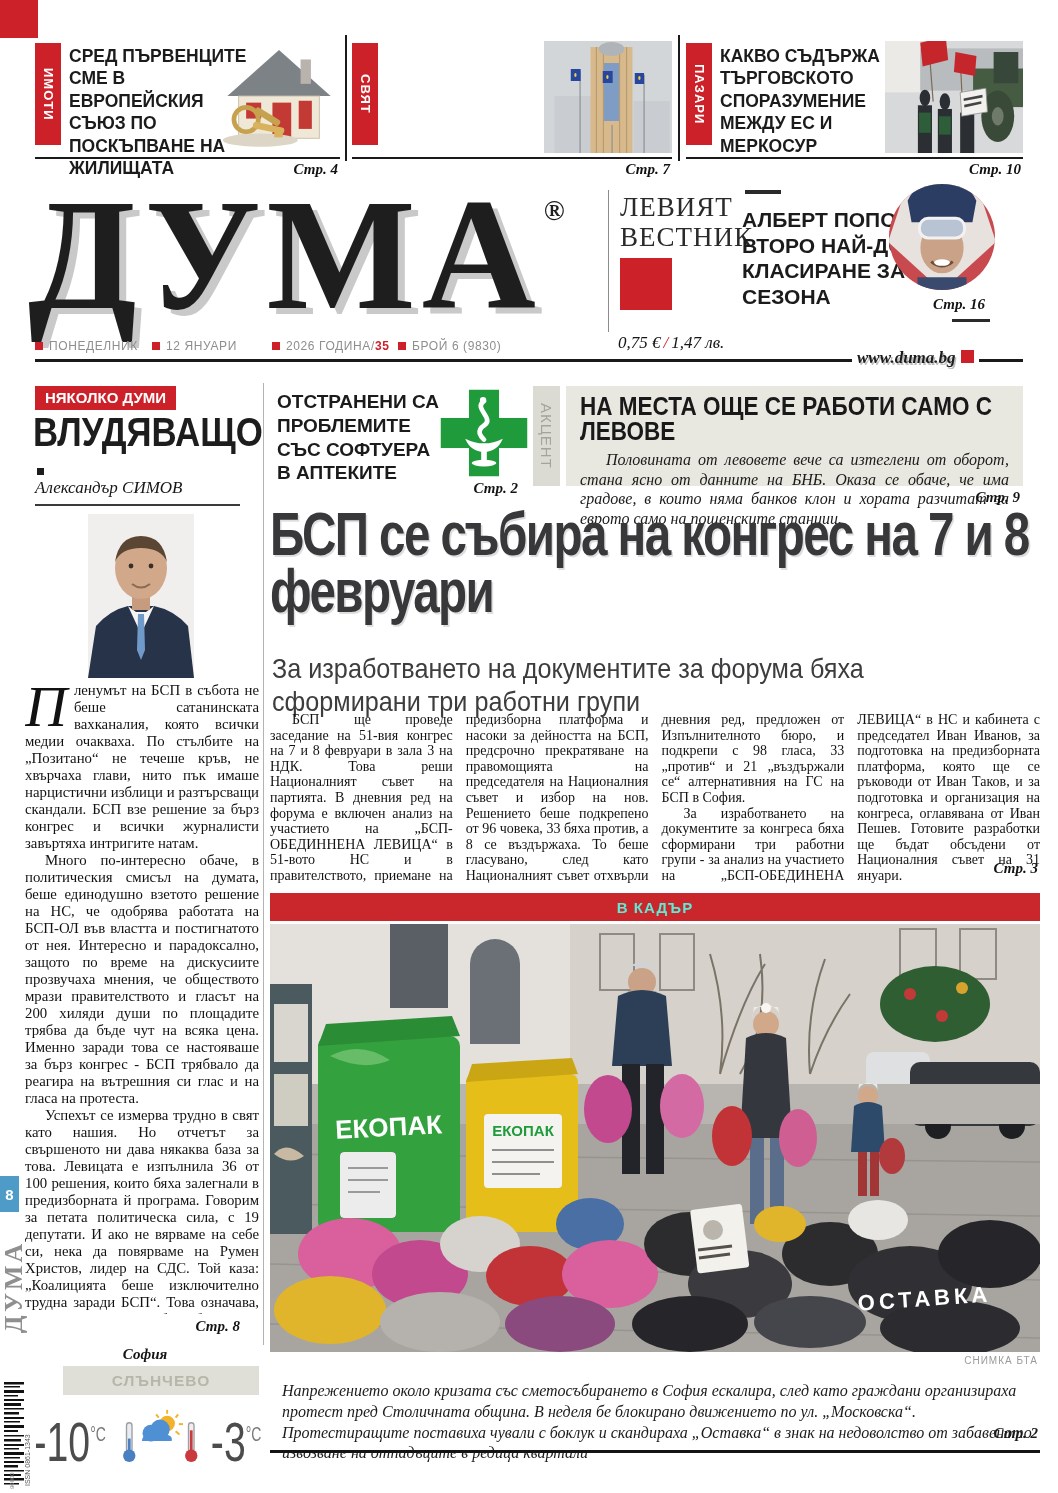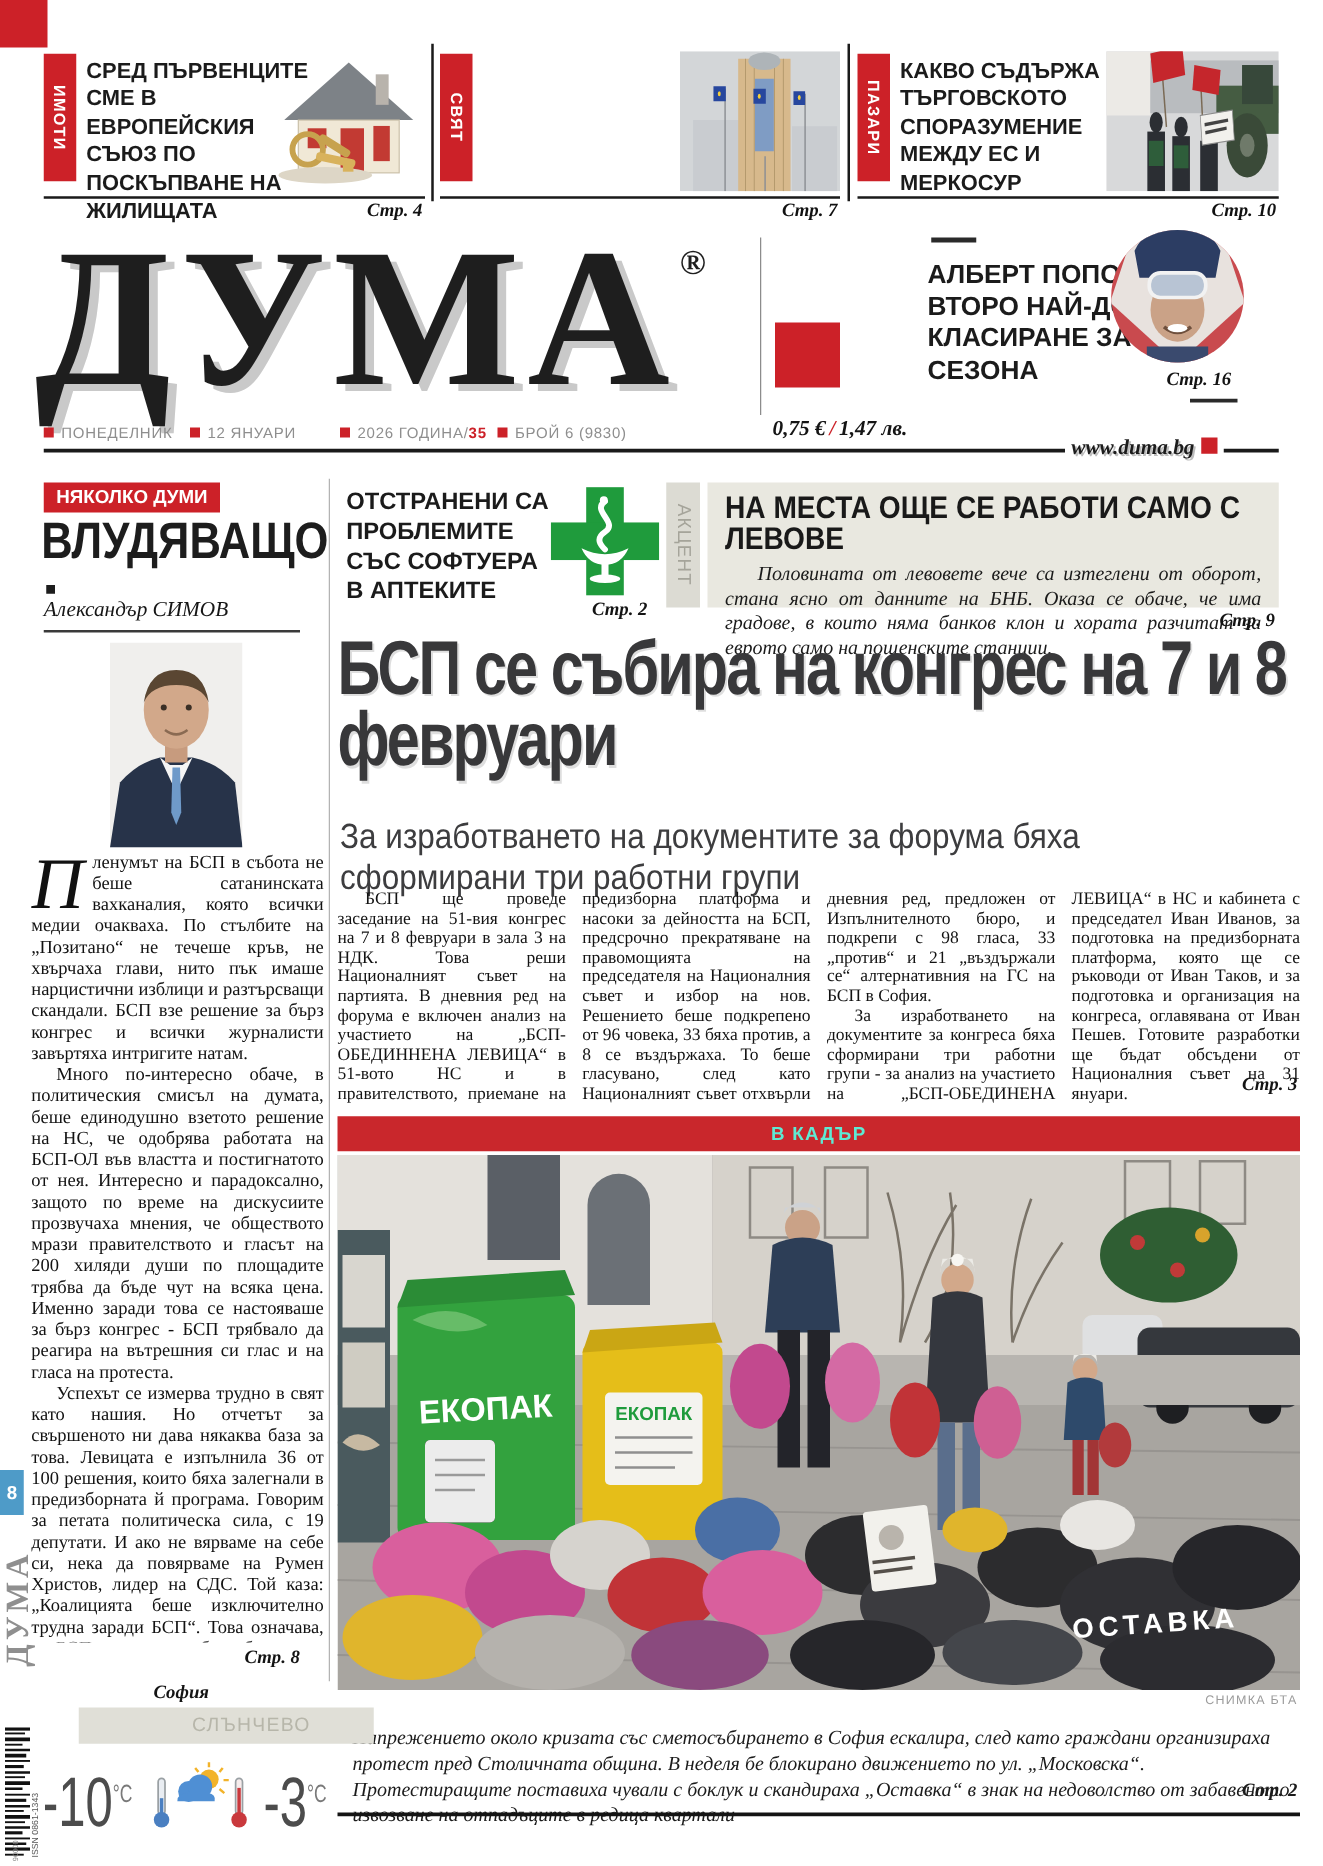--- a/index.html
+++ b/index.html
@@ -28,21 +28,21 @@
   .logo{left:28px;top:176px;font-size:158px;font-weight:bold;line-height:1;color:#1e1e1e;
         letter-spacing:6px;text-shadow:7px 6px 0 #c9c9c9;}
   .logo .reg{font-size:28px;letter-spacing:0;vertical-align:88px;margin-left:2px;text-shadow:none;}
   .mast-vline{left:608px;top:190px;width:1px;height:142px;background:#8c8c8c;}
   .tagline{left:620px;top:192px;font-size:27px;line-height:1.12;color:#2a2a2a;letter-spacing:1px;}
   .mast-square{left:620px;top:258px;width:52px;height:52px;background:#cc2128;}
   .mini-rule{background:#2a2a2a;height:4px;}
   .sport-head{left:742px;top:207px;width:235px;font-family:"Liberation Sans",sans-serif;
     font-weight:bold;font-size:21px;line-height:1.22;color:#1b1b1b;}
   .sport-pageref{left:905px;top:296px;width:80px;text-align:right;font-weight:bold;font-style:italic;font-size:15px;}
-  .price{left:618px;top:333px;font-weight:bold;font-style:italic;font-size:17px;color:#151515;}
+  .price{left:618px;top:333px;font-weight:normal;font-style:italic;font-size:17px;color:#151515;}
   .price .sep{color:#cc2128;padding:0 3px;}
   .website{left:852px;top:348px;background:#fff;padding:0 5px;font-weight:bold;font-style:italic;
     font-size:17px;color:#1c1c1c;text-shadow:1.5px 1.5px 0 #bdbdbd;z-index:3;}
   .website .sq{display:inline-block;width:13px;height:13px;background:#cc2128;margin-left:5px;}
   
   .dl-item{top:339px;font-family:"Liberation Sans",sans-serif;font-size:12px;color:#8e8e8e;letter-spacing:.6px;}
   .dl-item .sq{display:inline-block;width:8px;height:8px;background:#cc2128;margin-right:6px;}
   .dl-item .hl{color:#cc2128;font-weight:bold;}
   .main-rule{left:35px;top:359px;width:988px;height:3px;background:#1a1a1a;}
   
@@ -94,22 +94,22 @@
   .photo{left:270px;top:924px;width:770px;height:428px;}
   .credit{left:840px;top:1355px;width:198px;text-align:right;font-family:"Liberation Sans",sans-serif;
     font-size:10px;color:#9b9b9b;letter-spacing:1px;}
   .caption{left:282px;top:1381px;width:756px;height:62px;font-style:italic;font-size:16px;
     line-height:1.3;color:#1b1b1b;}
   .cap-pageref{position:absolute;right:0;bottom:0;font-weight:bold;font-style:italic;font-size:15px;}
   .bottom-rule{left:270px;top:1450px;width:770px;height:2.5px;background:#141414;}
   
   .w-city{left:20px;top:1346px;width:250px;text-align:center;font-weight:bold;font-style:italic;font-size:15px;}
   .w-bar{left:63px;top:1366px;width:196px;height:29px;background:#e0dfd7;color:#b7b6aa;
-    font-family:"Liberation Sans",sans-serif;font-weight:normal;font-size:15.5px;letter-spacing:1px;
-    display:flex;align-items:center;justify-content:center;padding-left:40px;}
+    font-family:"Liberation Sans",sans-serif;font-weight:bold;font-size:15.5px;letter-spacing:1px;
+    display:flex;align-items:center;justify-content:center;}
   .w-row{left:18px;top:1394px;width:254px;height:96px;display:flex;align-items:center;justify-content:space-between;}
   .temp{font-family:"Liberation Sans",sans-serif;color:#4c4c4c;font-size:56px;line-height:1;
     display:inline-block;transform:scaleX(.7);transform-origin:50% 50%;white-space:nowrap;}
   .temp sup{font-size:20px;color:#7a7a7a;}
   .suncloud{margin-top:-28px;}
   
   .page-tab{left:0;top:1176px;width:19px;height:36px;background:#4e9bc8;color:#fff;
     font-family:"Liberation Sans",sans-serif;font-weight:bold;font-size:15px;
     display:flex;align-items:center;justify-content:center;}
   .v-logo{left:-41px;top:1272px;width:110px;height:30px;transform:rotate(-90deg);
@@ -212,20 +212,24 @@
       <rect x="128" y="56" width="44" height="26" fill="#f2f1ed" stroke="#8c8c8c" transform="rotate(-6 128 56)"></rect>
       <line x1="134" y1="64" x2="166" y2="60" stroke="#444" stroke-width="3"></line>
       <line x1="135" y1="71" x2="164" y2="67" stroke="#444" stroke-width="3"></line>
     </svg>
     <div class="t-rule"></div>
     <div class="t-pageref">Стр. 10</div>
   </div>
 
   <div class="abs logo"><span>ДУМА</span><span class="reg">®</span></div>
   <div class="abs mast-vline"></div>
+  <div class="abs tagline">
+    <div>ЛЕВИЯТ</div>
+    <div>ВЕСТНИК</div>
+  </div>
   <div class="abs mast-square"></div>
 
   <div class="abs mini-rule" style="left:745px;top:190px;width:36px;"></div>
   <div class="abs sport-head">АЛБЕРТ ПОПОВ С ВТОРО НАЙ-ДОБРО КЛАСИРАНЕ ЗА СЕЗОНА</div>
   <svg class="abs" style="left:888px;top:183px;" width="108" height="108" viewBox="0 0 110 110">
     <defs>
         <clipPath id="cir">
           <circle cx="55" cy="55" r="54"></circle>
         </clipPath>
       </defs>

